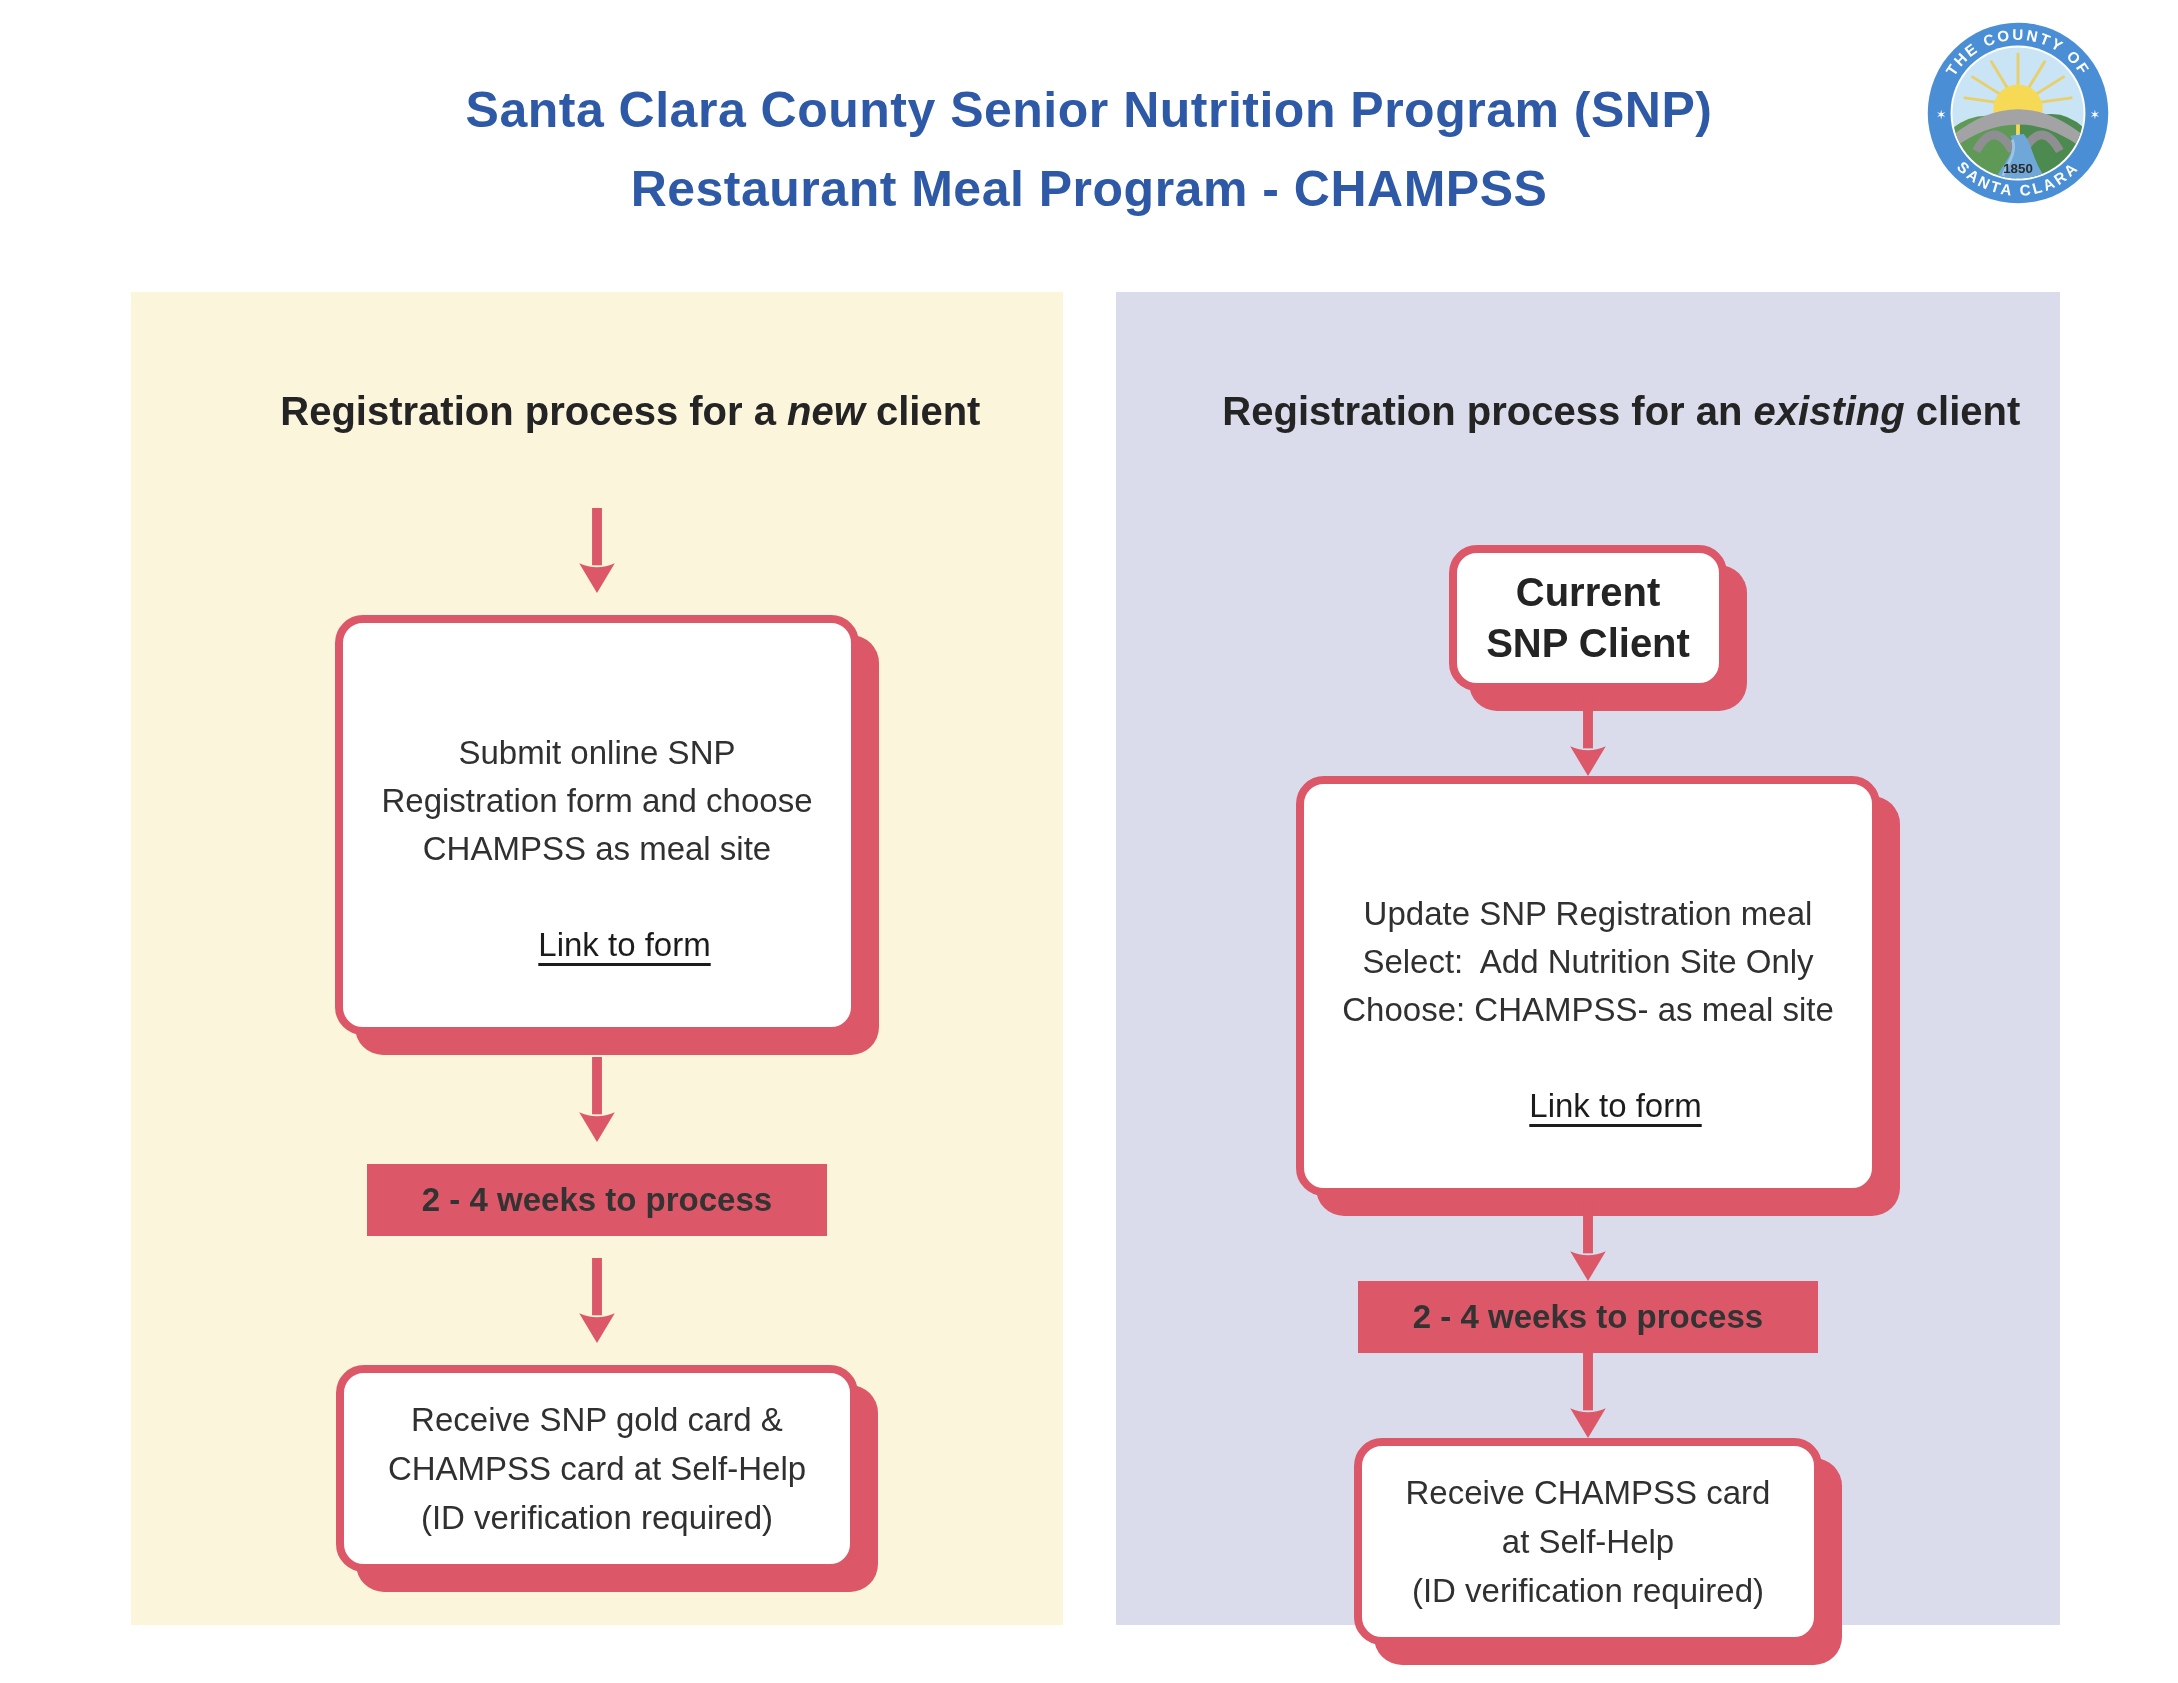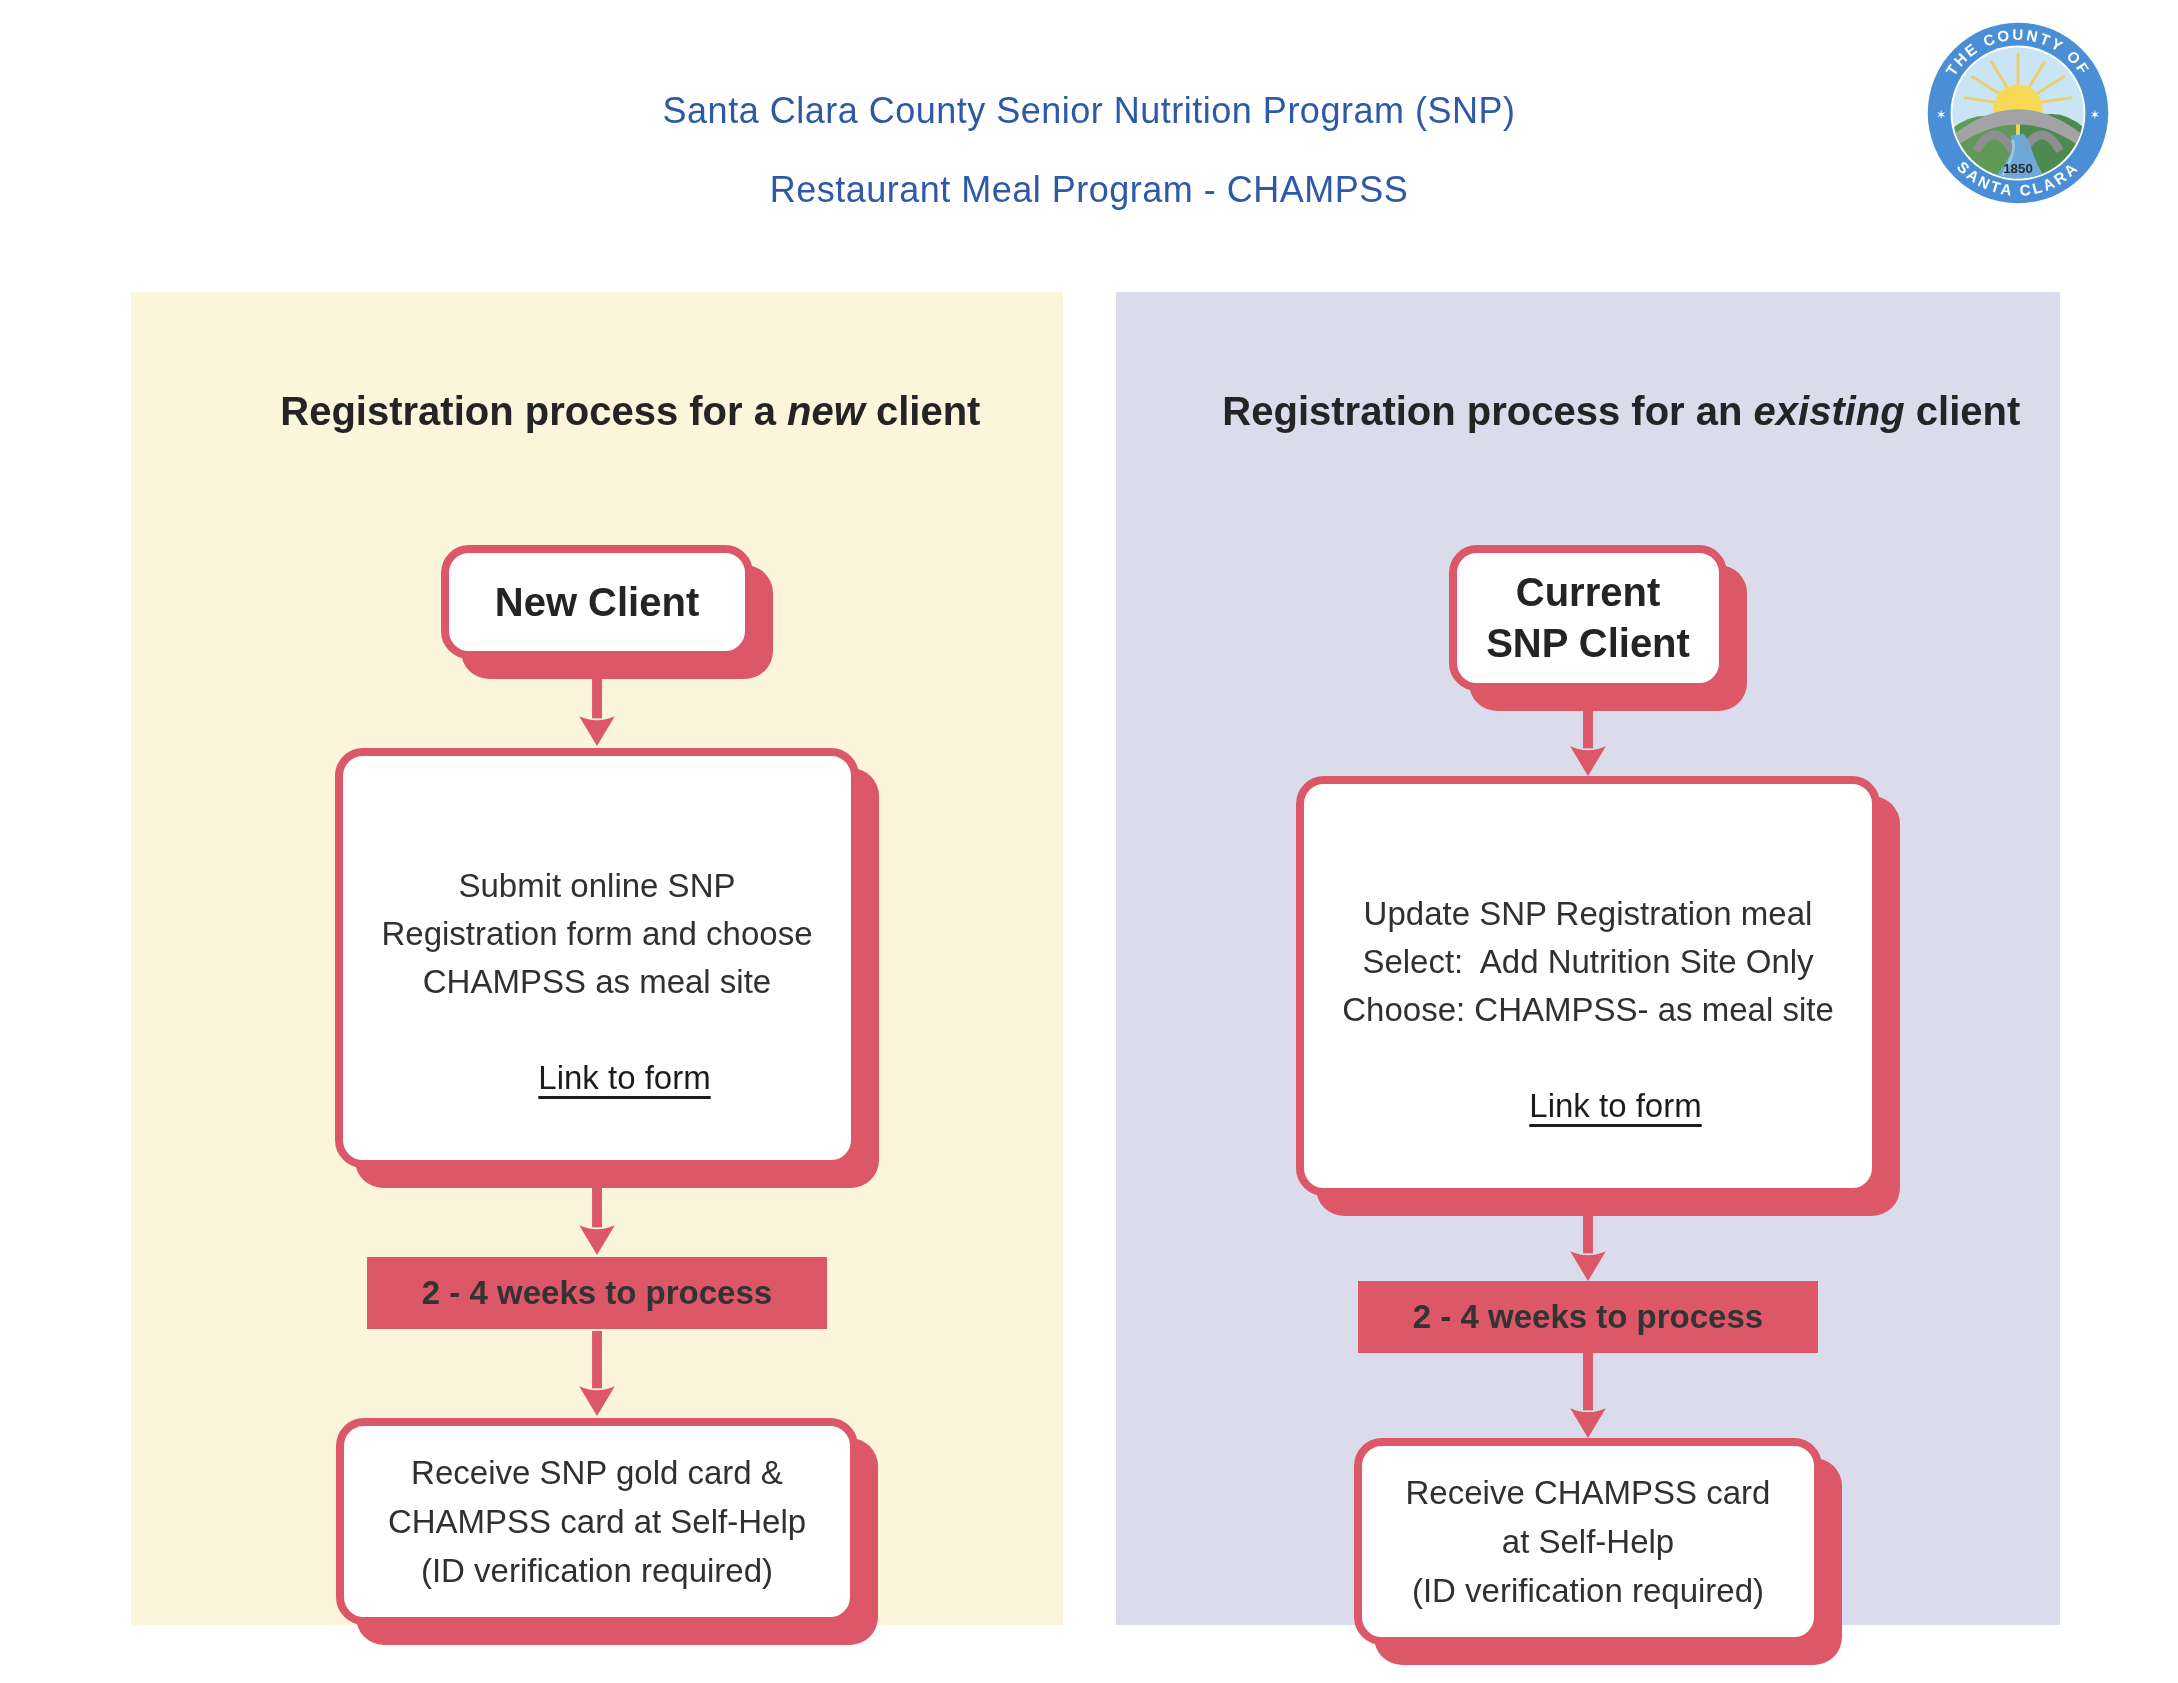--- a/index.html
+++ b/index.html
@@ -9,21 +9,21 @@
     --right-panel-bg:#DADCEC;
     --text-dark:#2E2E2E;
   }
   *{margin:0;padding:0;box-sizing:border-box;}
   html,body{width:2178px;height:1683px;background:#ffffff;overflow:hidden;
     font-family:"Liberation Sans","DejaVu Sans",sans-serif;color:var(--text-dark);}
   .page{position:relative;width:2178px;height:1683px;}
 
   
   .title-block{position:absolute;left:89px;top:71px;width:2000px;text-align:center;}
-  .title-line{font-size:36px;font-weight:400;color:var(--title-blue);line-height:79px;letter-spacing:0.5px;}
+  .title-line{font-size:50px;font-weight:700;color:var(--title-blue);line-height:79px;letter-spacing:0.5px;}
 
   .seal{position:absolute;left:1923px;top:18px;width:190px;height:190px;}
 
   
   .panel{position:absolute;top:292px;height:1333px;display:flex;flex-direction:column;align-items:center;padding-top:44px;}
   .panel-left{left:131px;width:932px;background:var(--left-panel-bg);}
   .panel-right{left:1116px;width:944px;background:var(--right-panel-bg);}
   .panel-heading{font-size:40px;font-weight:700;color:#242424;white-space:pre-wrap;line-height:50px;text-align:center;}
   .panel-heading em{}
 
@@ -93,23 +93,20 @@
       <text x="19" y="106" text-anchor="middle" font-size="13" fill="#ffffff">✶</text>
       <text x="181" y="106" text-anchor="middle" font-size="13" fill="#ffffff">✶</text>
     </svg>
   </div>
 
   <div class="panel panel-left">
     <div class="panel-heading">
       <span>Registration process for a </span><em>new</em><span> client</span>
     </div>
 
-    <div class="node start-box">
-        <div>New Client</div>
-      </div>
 
     <div class="arrow">
       <svg width="38" height="85" viewBox="0 0 38 86">
           <rect x="14" y="0" width="10" height="58" fill="currentColor"></rect>
           <path d="M19 86 L1 56 Q19 64 37 56 Z" fill="currentColor"></path>
         </svg>
     </div>
 
     <div class="node step-box">
       <div><div>Submit online SNP</div><div>Registration form and choose</div><div>CHAMPSS as meal site</div></div>

